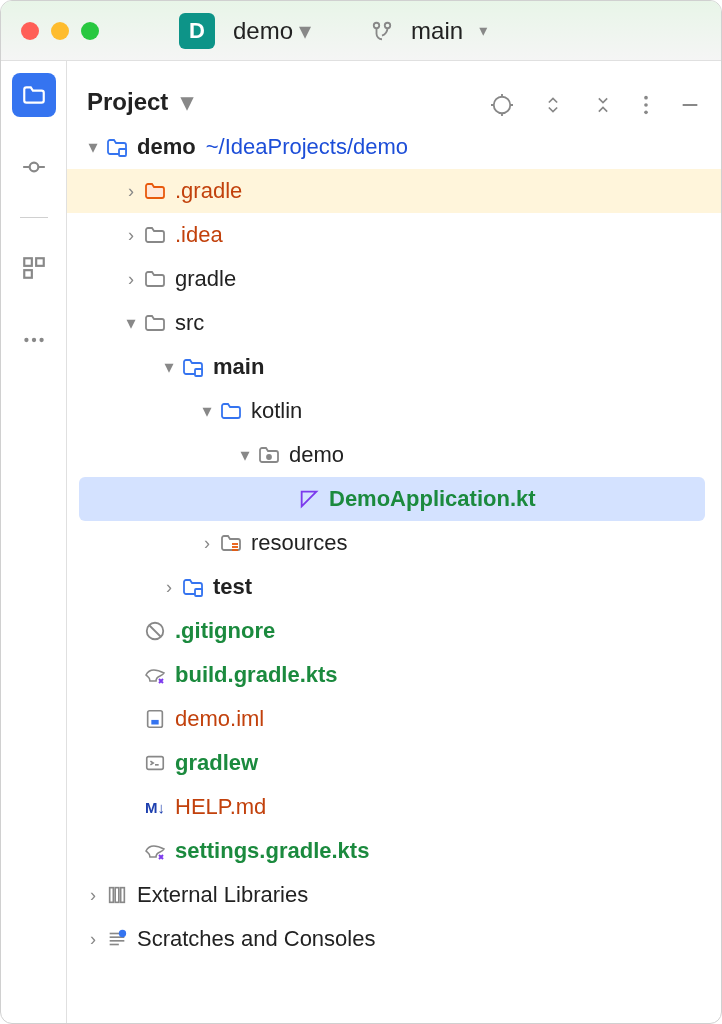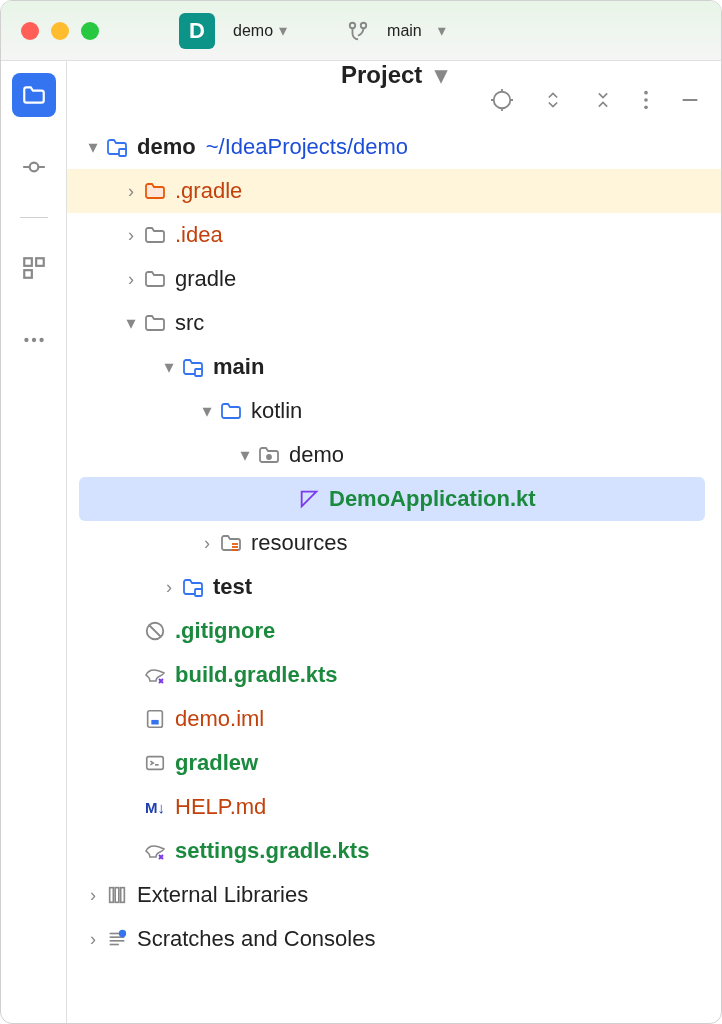--- a/index.html
+++ b/index.html
@@ -7,35 +7,35 @@
 
 .window { width: 722px; height: 1024px; border: 1px solid #d0d0d0; border-radius: 12px; overflow: hidden; background: #fff; display: flex; flex-direction: column; }
 
 .titlebar { height: 60px; background: linear-gradient(to bottom, #e8f5e8, #f5f5f5); display: flex; align-items: center; padding: 0 20px; gap: 10px; border-bottom: 1px solid #e0e0e0; }
 .traffic-lights { display: flex; gap: 12px; margin-right: 40px; }
 .tl { width: 18px; height: 18px; border-radius: 50%; }
 .tl.red { background: #ff5f57; }
 .tl.yellow { background: #febc2e; }
 .tl.green { background: #28c840; }
 .proj-badge { width: 36px; height: 36px; background: #0d9488; border-radius: 6px; color: #fff; display: flex; align-items: center; justify-content: center; font-weight: 700; font-size: 22px; margin-left: 30px; }
-.titlebar-text { font-size: 16px; color: #222; margin-left: 8px; }
+.titlebar-text { font-size: 24px; color: #222; margin-left: 8px; }
 .chev { color: #888; margin-left: 6px; }
 .branch { display: flex; align-items: center; margin-left: 50px; gap: 10px; }
 
 .body { display: flex; flex: 1; min-height: 0; }
 
 .sidebar { width: 66px; border-right: 1px solid #e0e0e0; display: flex; flex-direction: column; align-items: center; padding-top: 12px; gap: 28px; }
 .sidebar-btn { width: 44px; height: 44px; display: flex; align-items: center; justify-content: center; border-radius: 8px; cursor: pointer; }
 .sidebar-btn.active { background: #3574f0; color: #fff; }
 .sidebar-btn svg { width: 26px; height: 26px; }
 .sidebar-sep { width: 28px; height: 1px; background: #d0d0d0; }
 
 .panel { flex: 1; display: flex; flex-direction: column; }
 
-.panel-header { height: 56px; display: flex; align-items: center; padding: 0 20px; border-bottom: 1px solid transparent; flex-direction: column; }
+.panel-header { height: 56px; display: flex; align-items: flex-end; padding: 0 20px; border-bottom: 1px solid transparent; }
 .panel-title { font-size: 24px; font-weight: 600; color: #222; }
 .panel-actions { margin-left: auto; display: flex; gap: 30px; color: #777; }
 .panel-actions span { cursor: pointer; display: flex; align-items: center; }
 
 .tree { flex: 1; overflow: auto; padding-top: 8px; font-size: 22px; }
 .row { display: flex; align-items: center; height: 44px; cursor: pointer; white-space: nowrap; }
 .row.excluded { background: #fff5db; }
 .row.selected { background: #d4e2ff; border-radius: 6px; margin-left: 12px; margin-right: 16px; }
 .indent { display: inline-block; }
 .chevron { width: 20px; color: #888; font-size: 18px; text-align: center; flex-shrink: 0; }

